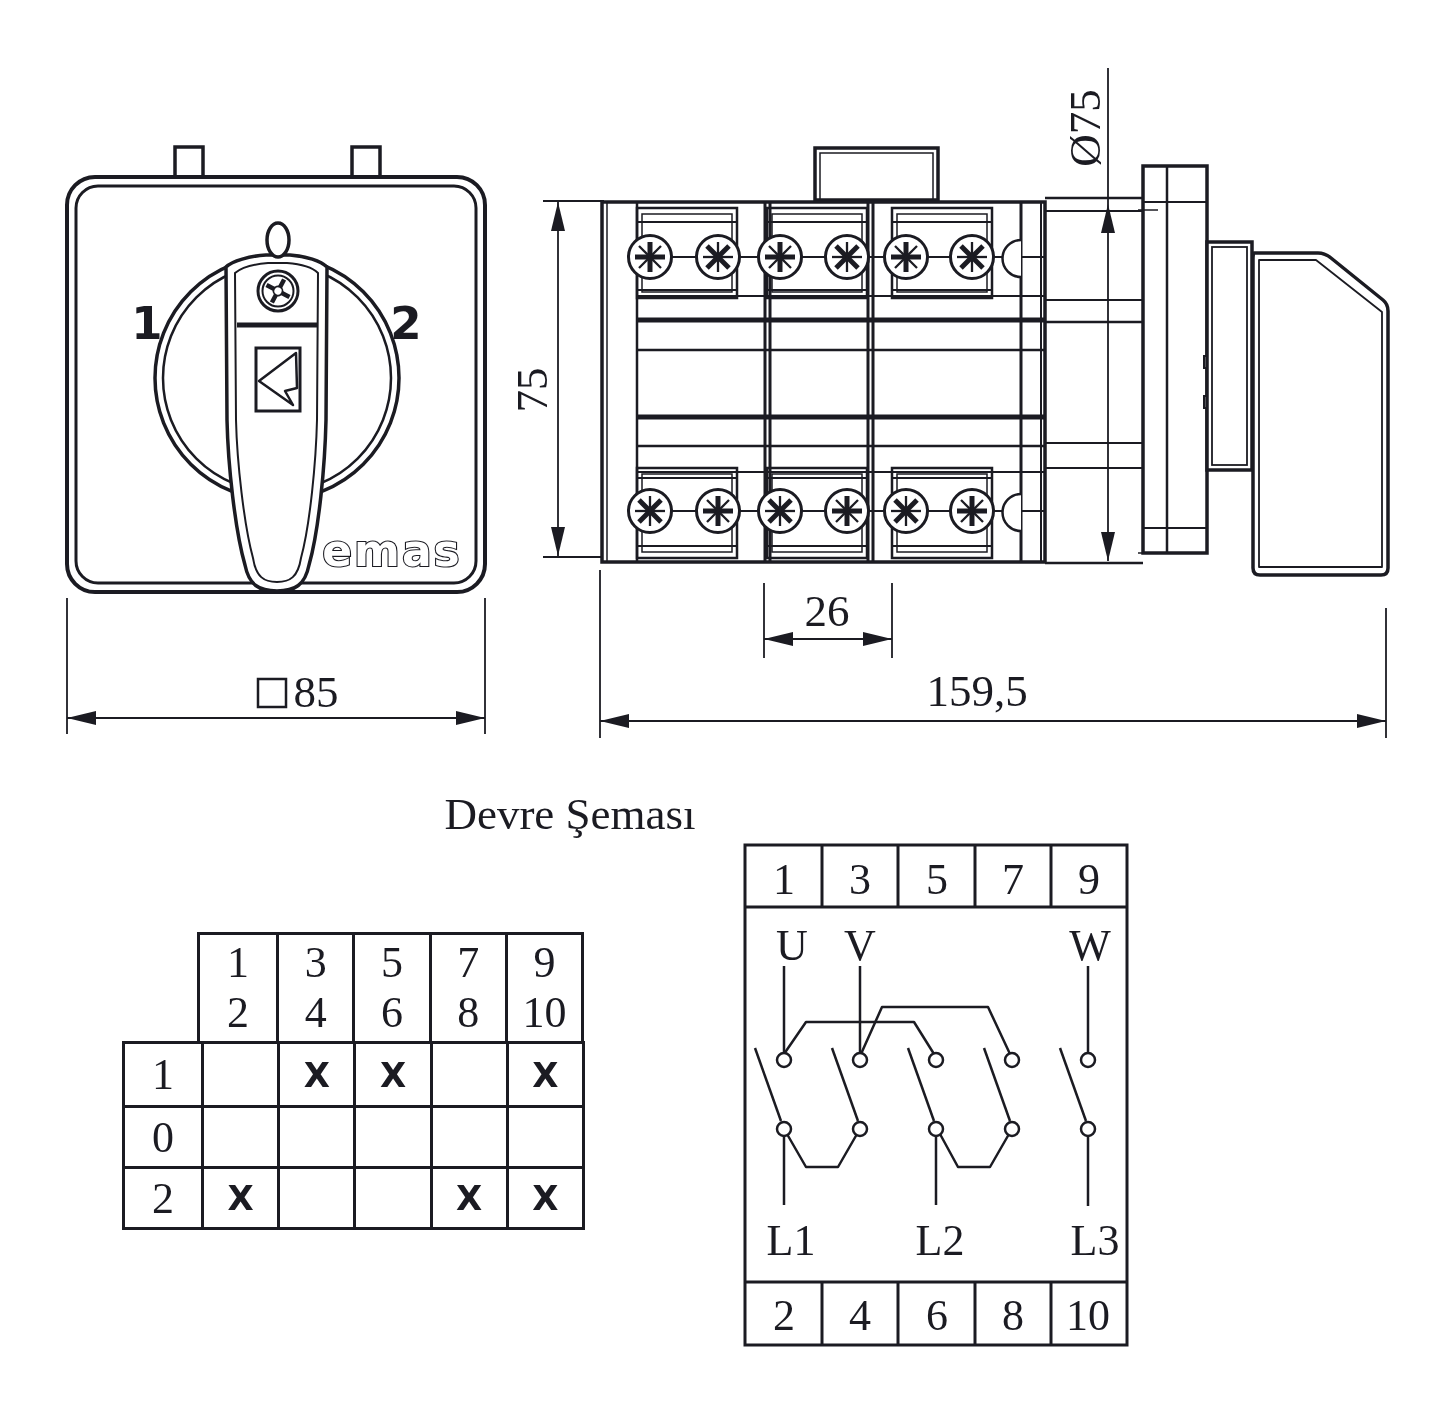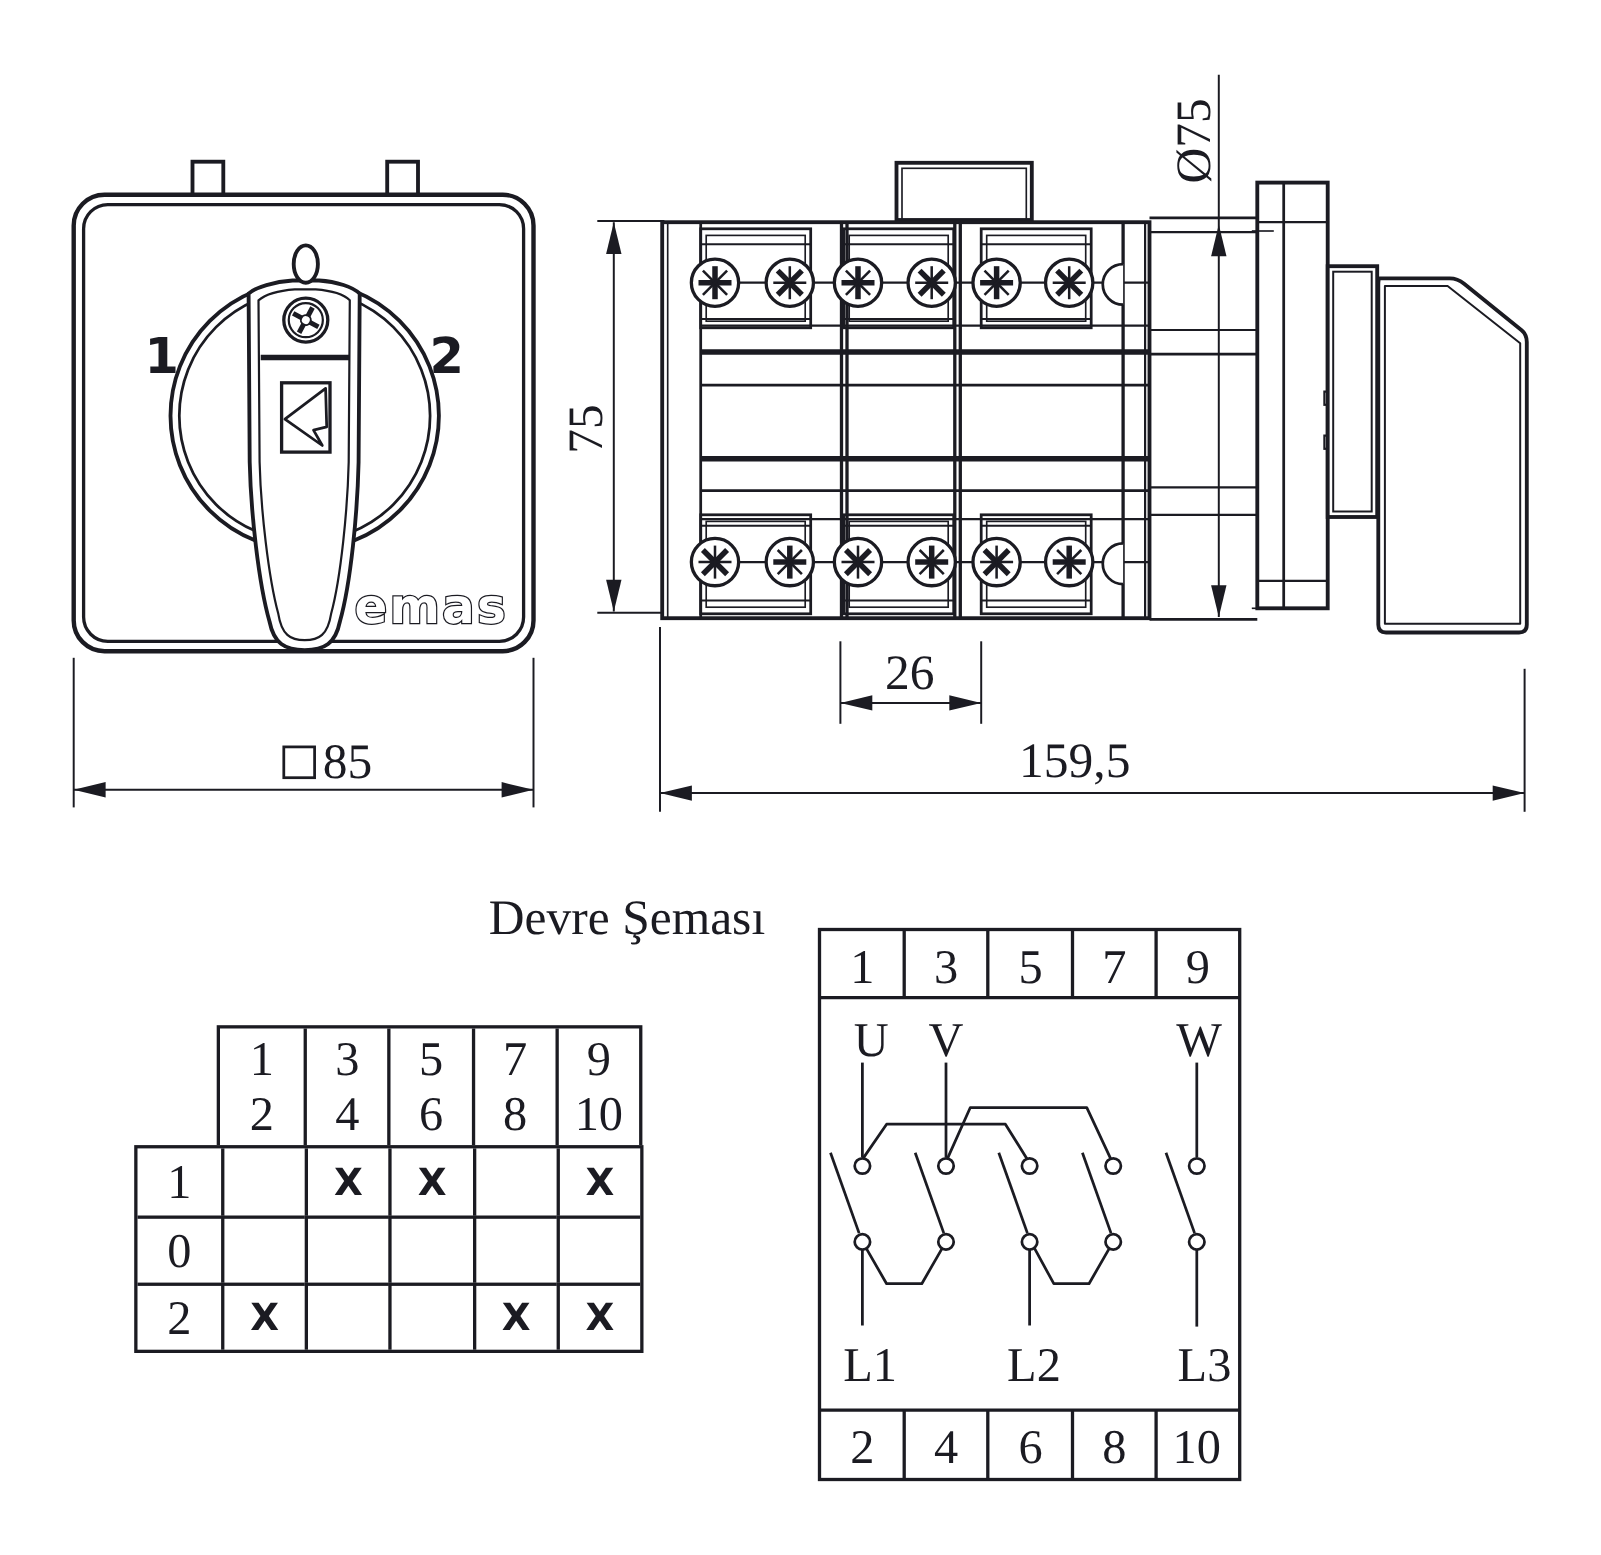--- a/index.html
+++ b/index.html
@@ -8,21 +8,21 @@
   svg{position:absolute;overflow:visible;}
   .ln{stroke:#1b1b22;fill:none;}
   .fw{stroke:#1b1b22;fill:#ffffff;}
   .fb{fill:#1b1b22;stroke:none;}
   .tx{fill:#1b1b22;stroke:none;font-family:"Liberation Serif",serif;font-size:45px;}
   .txsm{fill:#1b1b22;stroke:none;font-family:"Liberation Serif",serif;font-size:44px;}
   .sansb{font-family:"DejaVu Sans",sans-serif;font-weight:bold;}
   .logo-emas{font-family:"DejaVu Sans",sans-serif;font-weight:bold;font-size:44px;
              fill:#ffffff;stroke:#1b1b22;stroke-width:2.2px;letter-spacing:2px;}
   #title{position:absolute;left:420px;top:788px;width:300px;text-align:center;
-         font-size:45px;color:#1b1b22;white-space:nowrap;margin-top:20px;}
+         font-size:45px;color:#1b1b22;white-space:nowrap;}
   .ctA{position:absolute;left:197px;top:932px;width:387px;height:112px;display:grid;
        grid-template-columns:repeat(5,1fr);border:3px solid #1b1b22;box-sizing:border-box;background:#fff;}
   .ctA>div{border-left:3px solid #1b1b22;text-align:center;font-size:44px;line-height:50px;padding-top:3px;}
   .ctA>div:first-child{border-left:none;}
   .ctB{position:absolute;left:122px;top:1041px;width:463px;height:189px;display:grid;
        grid-template-columns:76px repeat(5,1fr);grid-template-rows:repeat(3,1fr);
        border:3px solid #1b1b22;box-sizing:border-box;background:#fff;}
   .ctB>div{border-left:3px solid #1b1b22;border-top:3px solid #1b1b22;display:flex;
            align-items:center;justify-content:center;}
   .ctB>div:nth-child(6n+1){border-left:none;}

